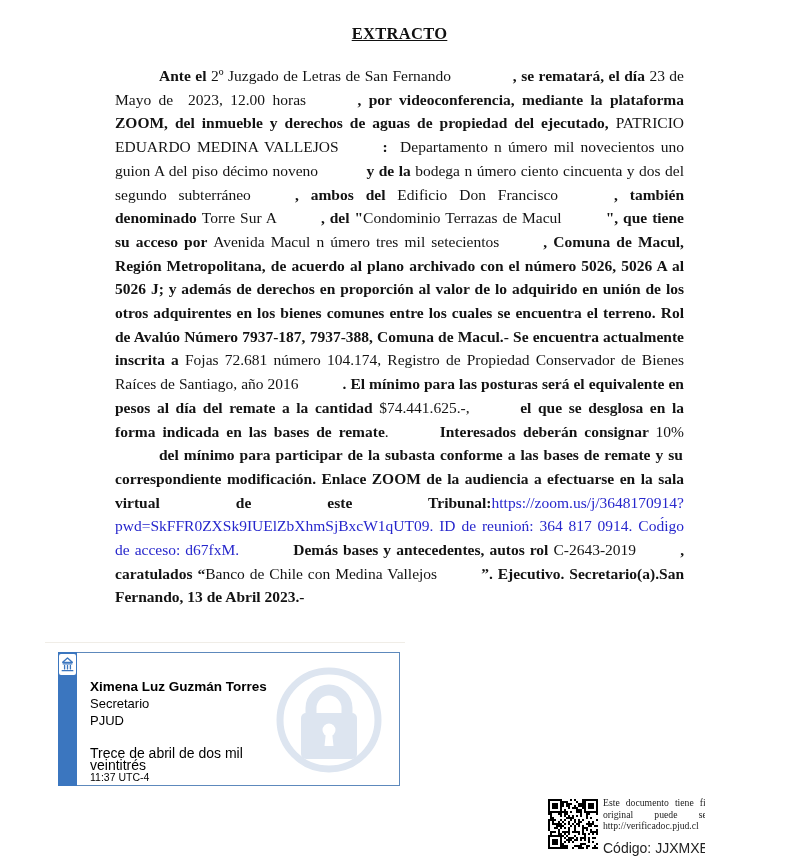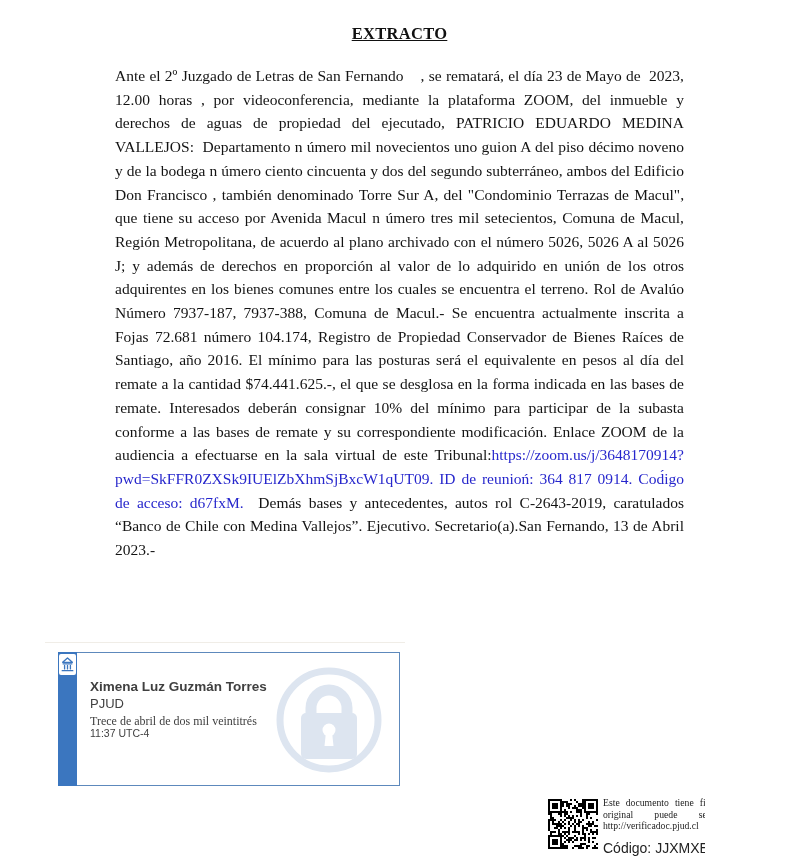--- a/index.html
+++ b/index.html
@@ -21,21 +21,21 @@
   }
   .doc-title span { text-decoration: underline; letter-spacing: 0.3px; }
   .body-par {
     position: absolute;
     left: 115px; top: 64px; width: 569px;
     font-size: 15.5px;
     line-height: 23.7px;
     text-align: justify;
     color: #131313;
   }
-  .run-normal { font-weight: normal; }
+  .run-normal { font-weight: bold; margin-left: 44px; }
   .run-bold { font-weight: normal; }
   .run-link { color: var(--link-blue, #2626cc); overflow-wrap: anywhere; }
   .artifact-line {
     position: absolute;
     left: 45px; top: 642px; width: 360px; height: 1px;
     background: #f0ede7;
   }
   .sig-box {
     position: absolute;
     left: 58px; top: 652px; width: 342px; height: 134px;
@@ -52,25 +52,25 @@
     position: absolute;
     left: 59px; top: 654px; width: 17px; height: 21px;
     background: #ffffff;
     border-radius: 2px;
     display: flex; align-items: center; justify-content: center;
   }
   .sig-text {
     position: absolute;
     left: 90px; top: 678px; width: 200px;
     font-family: "Liberation Sans", sans-serif;
-    color: #404040;
+    color: #000000;
   }
   .sig-name { font-weight: bold; font-size: 13.5px; line-height: 17px; }
   .sig-role, .sig-org { font-size: 13px; line-height: 17px; }
-  .sig-date { font-size: 12px; line-height: 12px; margin-top: 3px; font-family: Liberation Serif, serif; }
+  .sig-date { font-size: 14px; line-height: 12px; margin-top: 18px; }
   .sig-time { font-size: 10.5px; line-height: 12px; }
   .lock-watermark { position: absolute; left: 274px; top: 665px; width: 110px; height: 110px; }
   .qr { position: absolute; left: 548px; top: 799px; width: 50px; height: 50px; }
   .verify-text {
     position: absolute;
     left: 603px; top: 797px; width: 192px;
     font-family: Liberation Serif, serif;
     font-size: 9.7px; line-height: 11.5px;
     text-align: justify;
     color: #222222;
@@ -105,20 +105,21 @@
         <path d="M3 8 L8.5 3.2 L14 8 Z"></path>
         <path d="M3.5 9.7 H13.5"></path>
         <path d="M5.2 11.5 V15.5 M8.5 11.5 V15.5 M11.8 11.5 V15.5"></path>
         <path d="M2.5 17.5 H14.5"></path>
       </g>
     </svg>
   </div>
 
   <div class="sig-text">
     <div class="sig-name">Ximena Luz Guzmán Torres</div>
+    <div class="sig-role">Secretario</div>
     <div class="sig-org">PJUD</div>
     <div class="sig-date">Trece de abril de dos mil veintitrés</div>
     <div class="sig-time">11:37 UTC-4</div>
   </div>
 
   <div class="lock-watermark">
     <svg width="110" height="110" viewBox="0 0 110 110" aria-hidden="true">
       <circle cx="55" cy="55" r="49" fill="none" stroke="#dde5f0" stroke-width="7"></circle>
       <path d="M37 50 v-7 a18 18 0 0 1 36 0 v7" fill="none" stroke="#dde5f0" stroke-width="11"></path>
       <rect x="27" y="48" width="56" height="46" rx="5" fill="#dde5f0"></rect>

